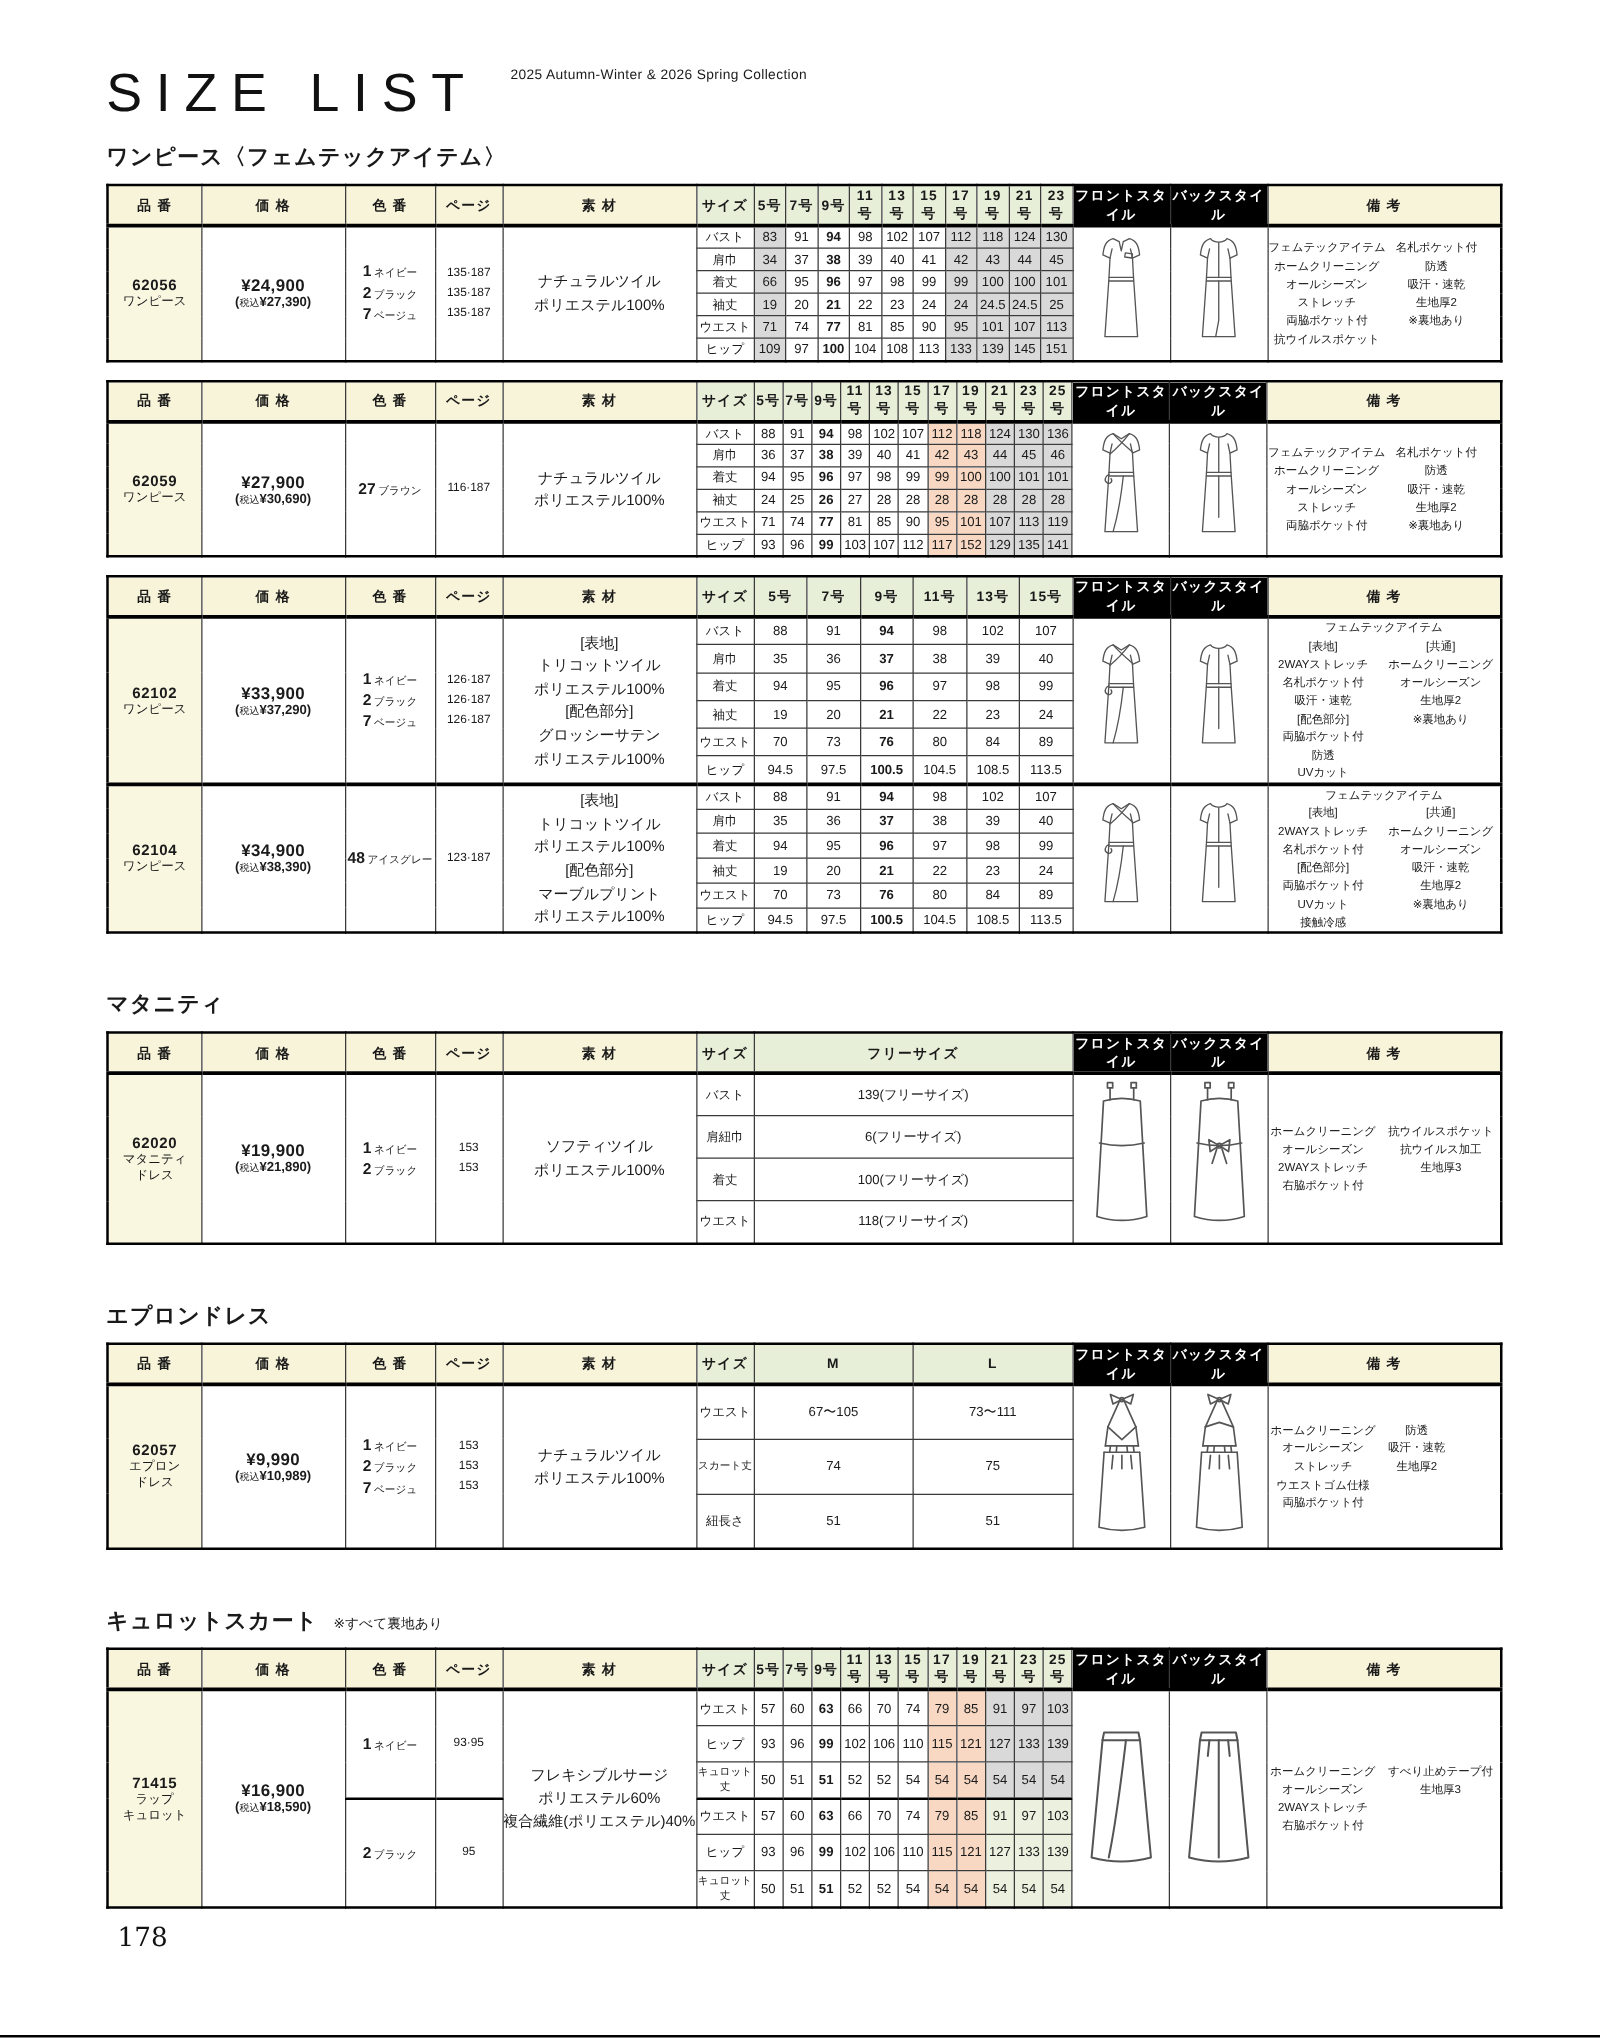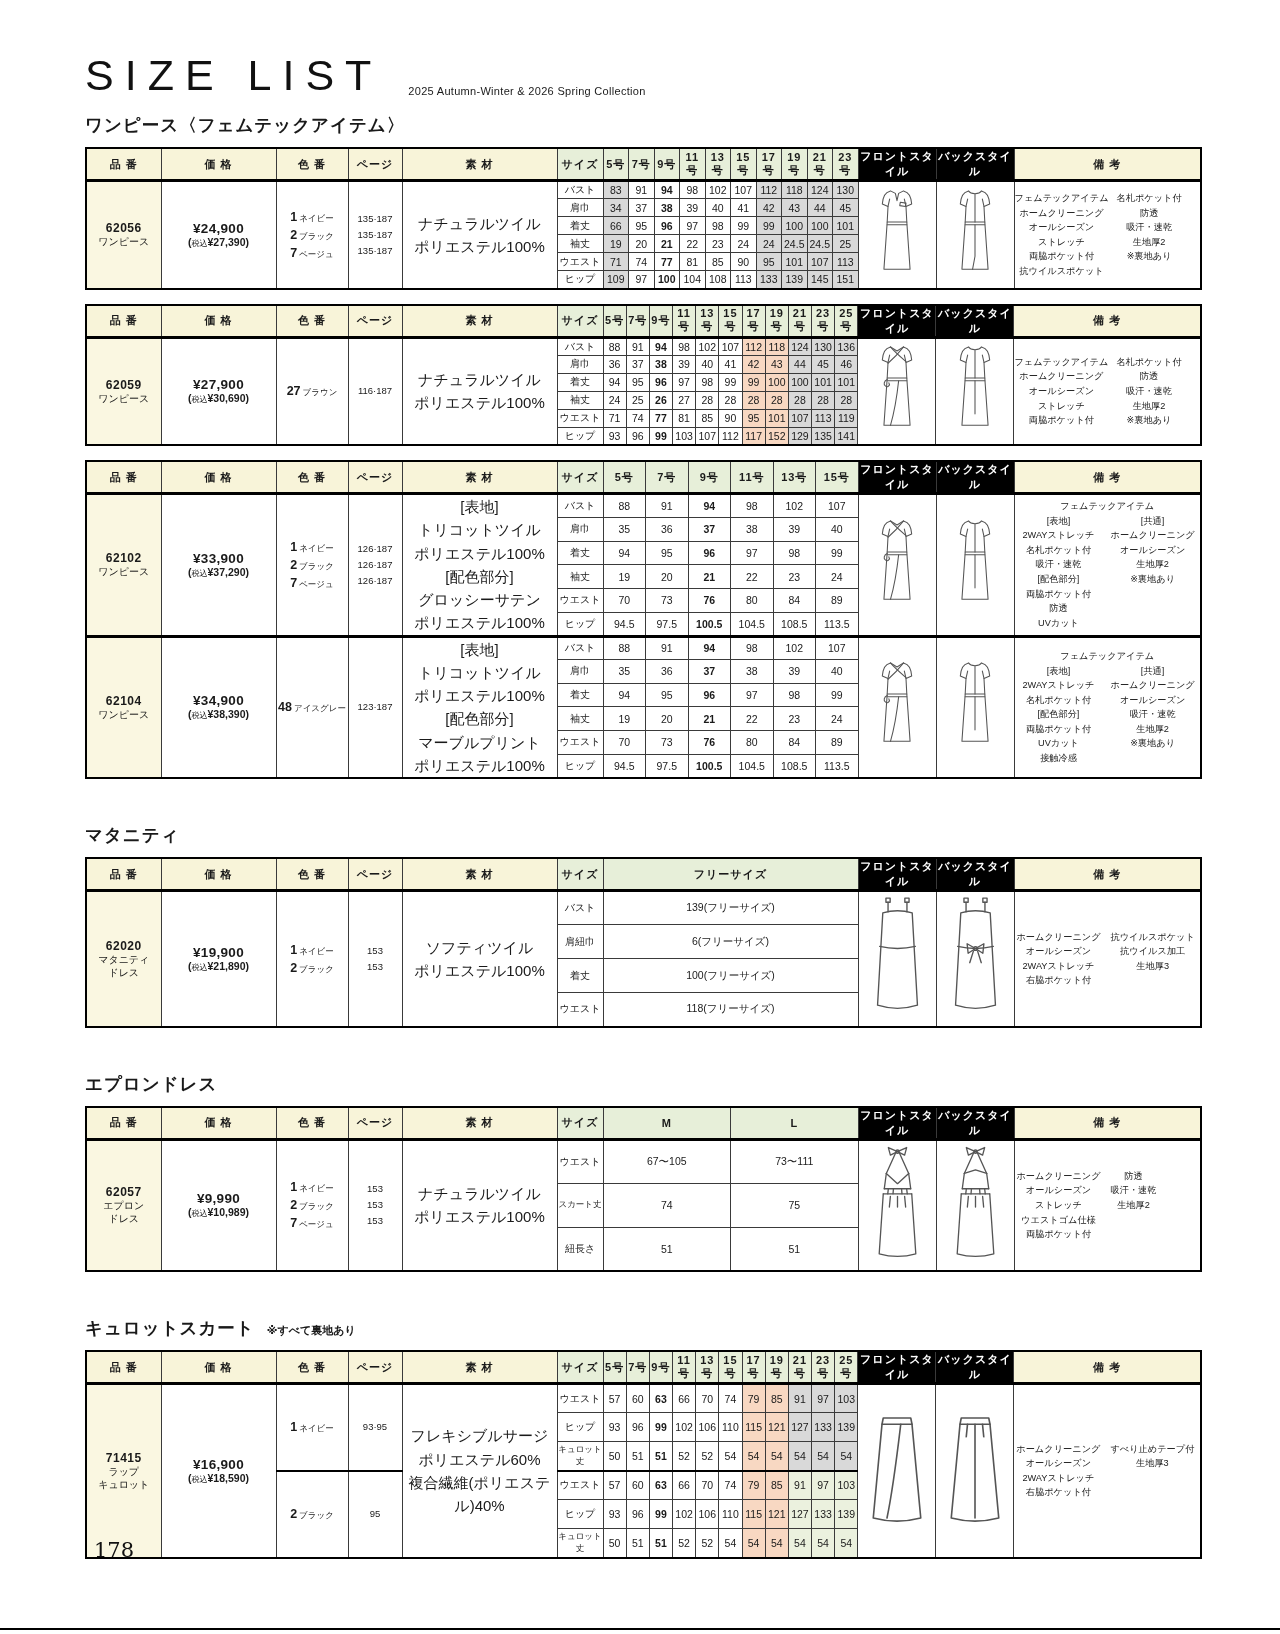--- a/index.html
+++ b/index.html
@@ -1,48 +1,48 @@
 <!DOCTYPE html>
 <html><head>
 <meta charset="utf-8">
 <style>
   html,body{margin:0;padding:0}
   body{
     width:1280px;height:1634px;background:#ffffff;position:relative;overflow:hidden;
     font-family:"Liberation Sans","DejaVu Sans",sans-serif;color:#1a1a1a;
   }
   .content{margin-left:85px;width:1030px;padding-top:54px}
-  .title-row{display:flex;align-items:flex-end}
+  .title-row{display:flex;align-items:flex-start}
   .size-list-title{font-size:43px;font-weight:300;letter-spacing:11px;line-height:1;color:#111}
   .subtitle{font-size:11px;margin-left:26px;letter-spacing:.3px}
   .section{margin-top:44px}
   .section.first{margin-top:16px}
   .sec-h{font-size:17.5px;font-weight:bold;letter-spacing:1px;margin-bottom:10px;display:flex;align-items:baseline}
-  .sec-note{font-size:11px;font-weight:bold;margin-left:12px;letter-spacing:0}
+  .sec-note{font-size:11px;font-weight:normal;margin-left:12px;letter-spacing:0}
   table.sz{border-collapse:collapse;table-layout:fixed;width:1030px;border:2px solid #000;margin-top:2px}
   table.sz + table.sz{margin-top:14px}
   .sz th,.sz td{border:1px solid #3a3a3a;padding:0;text-align:center;vertical-align:middle;overflow:hidden}
   .sz thead th{height:25px;font-size:11px;font-weight:bold;border-bottom:3px solid #000;letter-spacing:1px}
   .sz tbody tr{height:var(--rh)}
   .h-y{background:#f8f4d9}
   .h-g{background:#e7efd9}
   .h-s{background:#000000;color:#fff;font-weight:normal;font-size:10.5px;letter-spacing:.5px}
   .itemc{background:#faf7e1}
   .code{font-size:12px;font-weight:bold;letter-spacing:.5px}
   .ptype{font-size:10px;line-height:1.3}
   .pmain{font-size:13.5px;font-weight:bold;letter-spacing:.3px}
   .ptax{font-size:10.5px;font-weight:bold}
   .taxs{font-size:8px;font-weight:normal}
   .colorc{text-align:left;padding-left:5px;white-space:nowrap}
   .cline{line-height:16px}
   .cnum{font-size:12.5px;font-weight:bold}
   .cname{font-size:8.5px;margin-left:2px}
   .pagec{font-size:9.5px}
   .pgline{line-height:16px}
-  .materialc{text-align:left;padding-left:9px;font-size:15px;line-height:1.55;letter-spacing:0}
+  .materialc{text-align:left;padding-left:9px;font-size:12px;line-height:1.55;letter-spacing:0}
   .mlabel{font-size:10px}
   .mlabel.sm{font-size:8.5px}
   .v{font-size:10.5px}
   .v.b{font-weight:bold}
   .c-gray{background:#d9d9d9}
   .c-pink{background:#f8d8c2}
   .c-green{background:#ebf1de}
   .g-sep td{border-top:2px solid #000}
   .p-sep td{border-top:3px solid #000}
   .stylec{background:#fff}

